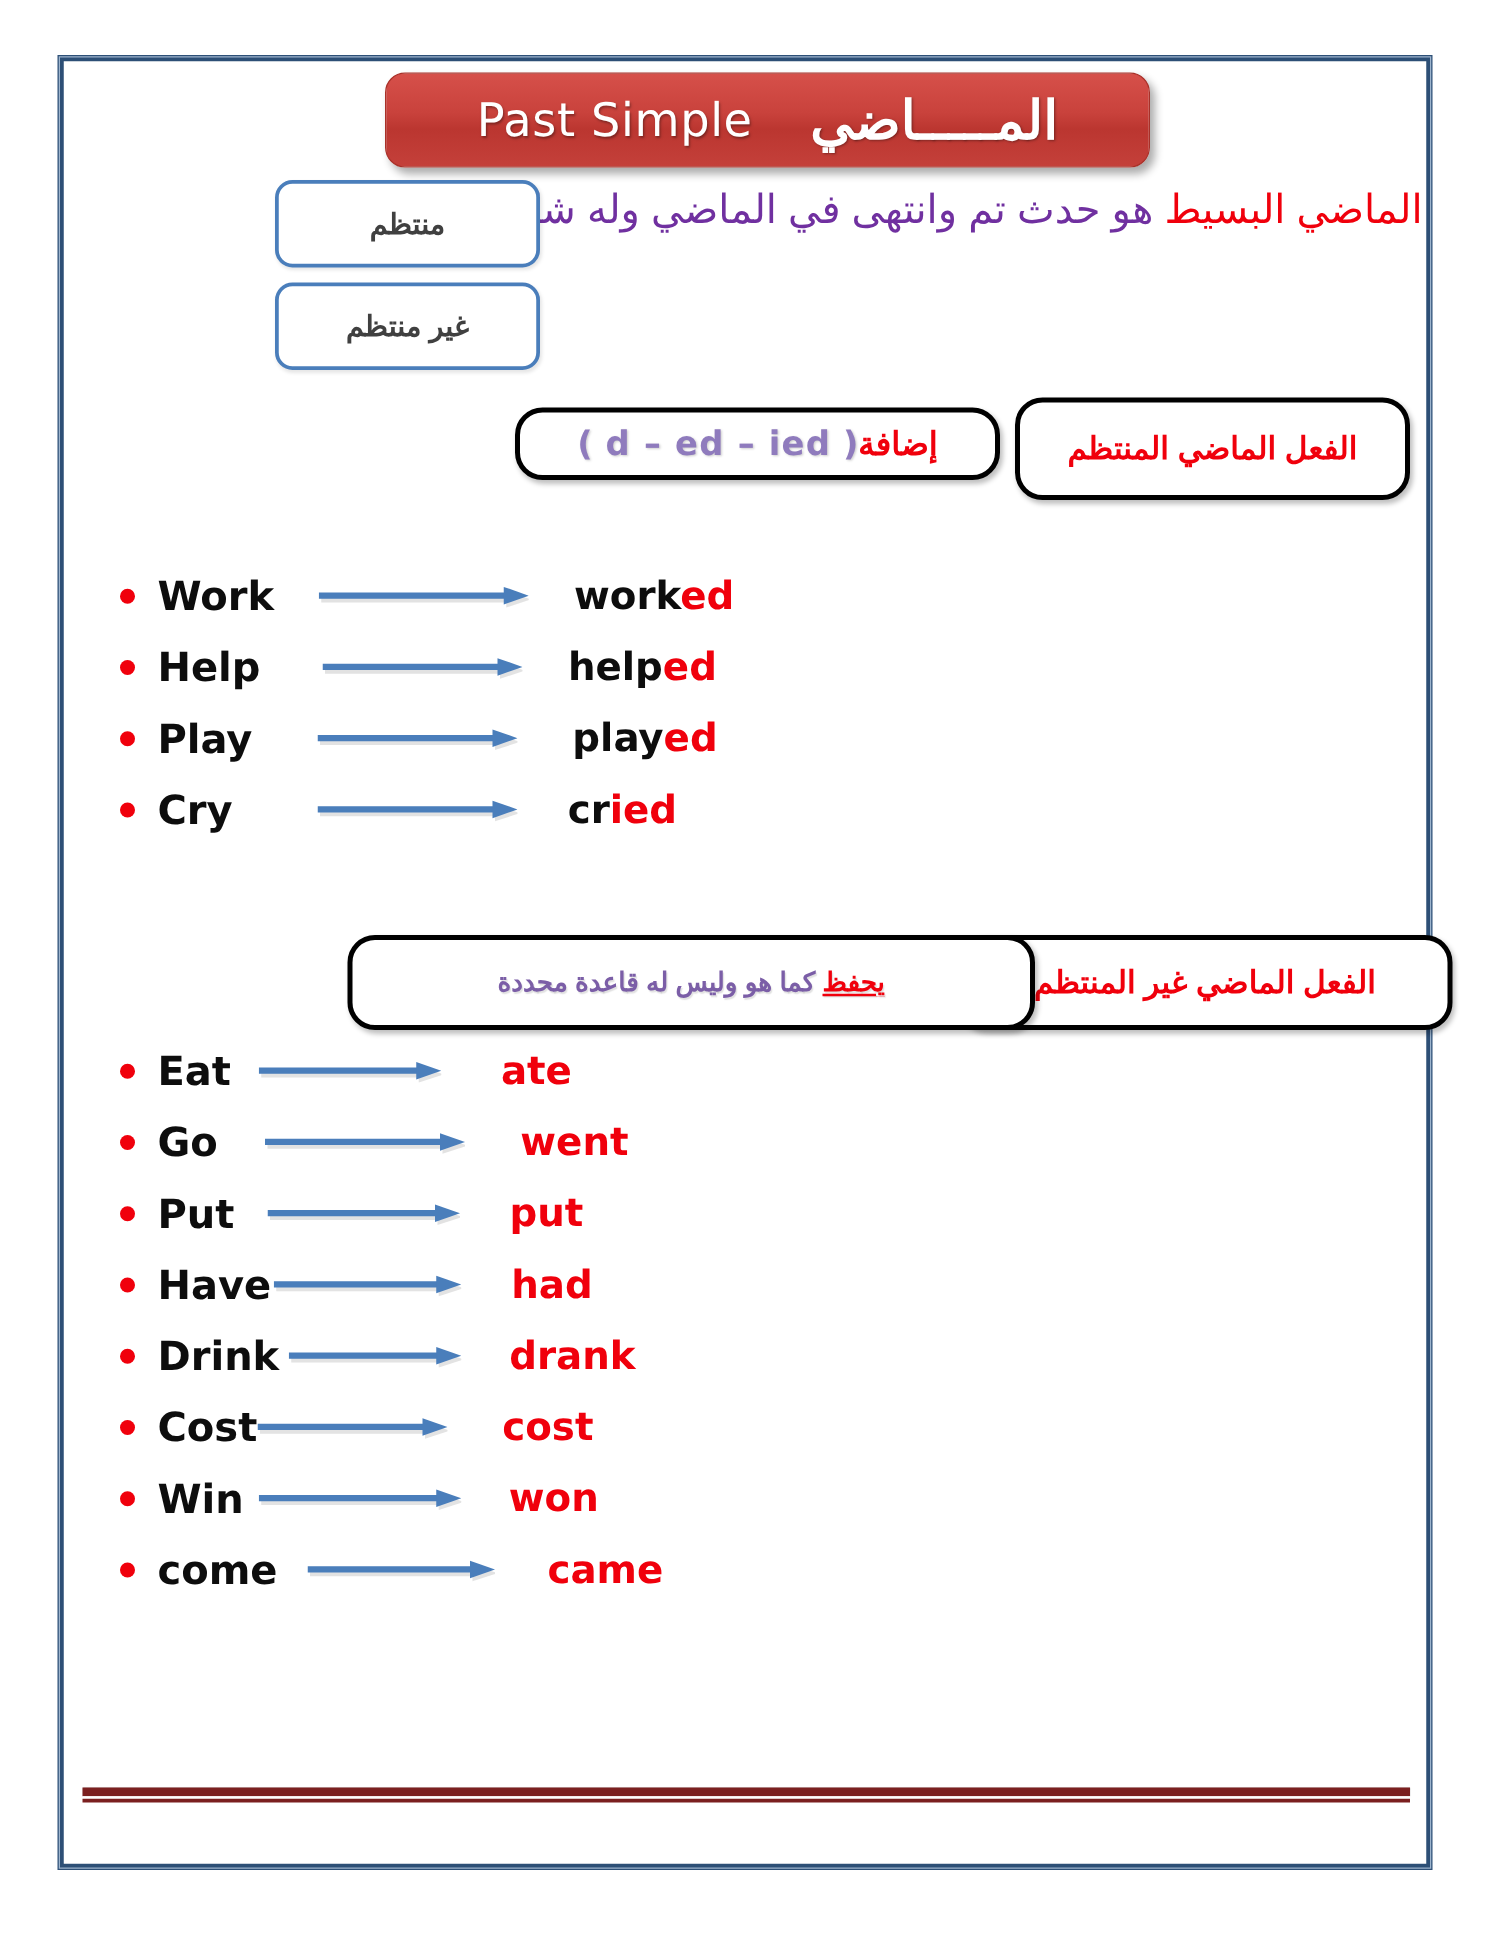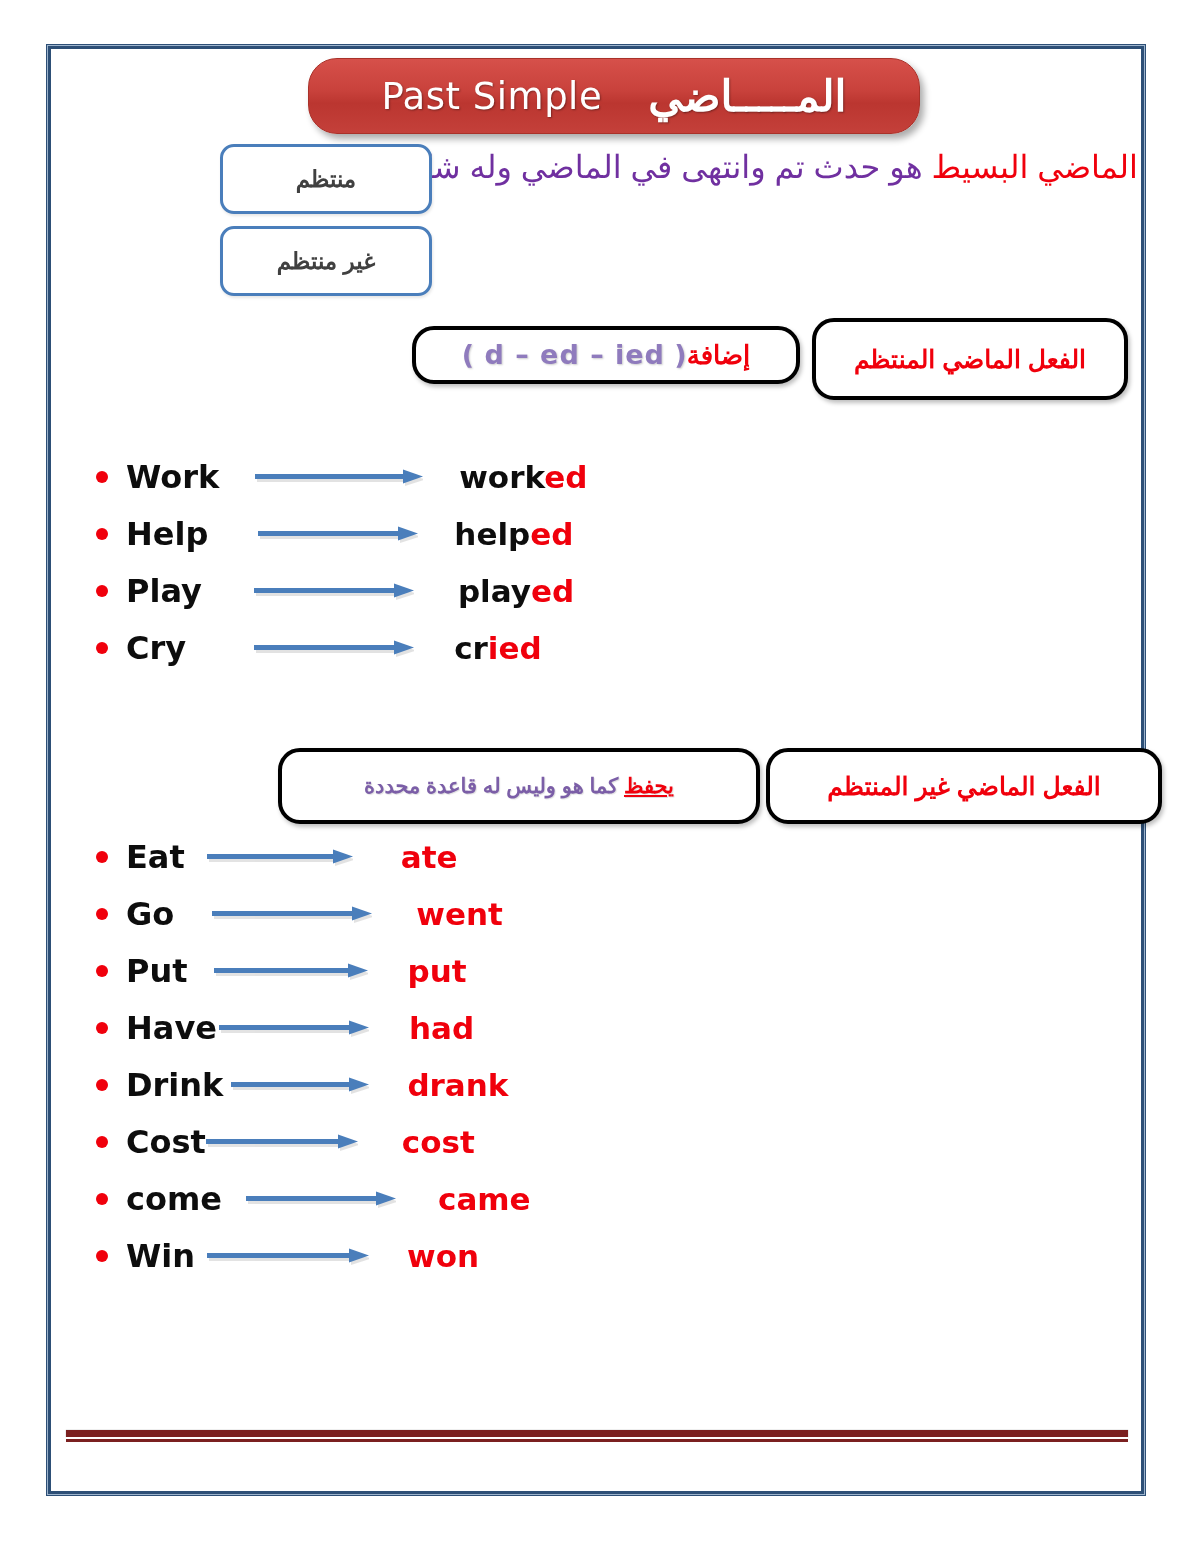--- a/index.html
+++ b/index.html
@@ -37,21 +37,21 @@
     pointer-events: none;
   }
 
   
   #title-banner {
     position: absolute;
     left: 308px;
     top: 58px;
     width: 612px;
     height: 76px;
-    border-radius: 29px;
+    border-radius: 16px;
     background: linear-gradient(180deg, #d6504a 0%, #c9423c 42%, #bb3630 60%, #c4403a 100%);
     box-shadow: 4px 5px 7px rgba(0,0,0,0.33);
     border: 1px solid #a93129;
     box-sizing: border-box;
     display: flex;
     align-items: center;
     justify-content: center;
     gap: 46px;
   }
   #title-banner .t-en {
@@ -119,21 +119,21 @@
   .black-box .ar-red {
     color: #f0000c;
     font-size: 25px;
     font-weight: bold;
     direction: rtl;
   }
 
   #hdr-regular-title  { left: 812px; top: 318px; width: 316px; height: 82px; justify-content: center; }
   #hdr-regular-rule   { left: 412px; top: 326px; width: 388px; height: 58px; }
   #hdr-irregular-title{ left: 766px; top: 748px; width: 396px; height: 76px; }
-  #hdr-irregular-rule { left: 278px; top: 748px; width: 482px; height: 76px; }
+  #hdr-irregular-rule { left: 278px; top: 748px; width: 550px; height: 76px; }
 
   #hdr-regular-rule .rule-inner {
     direction: rtl;
     white-space: nowrap;
     font-size: 26px;
     font-weight: bold;
   }
   #hdr-regular-rule .suffixes {
     font-family: "DejaVu Sans", sans-serif;
     font-size: 27px;
@@ -380,43 +380,43 @@
           <rect x="0" y="8" width="136" height="5" fill="#9a9a9a"></rect>
           <polygon points="132,4 152,10.5 132,17" fill="#9a9a9a"></polygon>
         </g>
         <rect x="0" y="8" width="136" height="5" fill="#4a7ebb"></rect>
         <polygon points="132,3.5 152,10.5 132,17.5" fill="#4a7ebb"></polygon>
       </svg>
       <span class="past all-red" style="margin-left: 44px;">cost</span>
     </div>
     <div class="verb-row">
       <span class="bullet"></span>
+      <span class="base" style="margin-right: 12px;">Win</span>
+      <svg width="162" height="22" viewBox="0 0 162 22" class="arrow">
+        <g transform="translate(2,3)" opacity="0.28">
+          <rect x="0" y="8" width="146" height="5" fill="#9a9a9a"></rect>
+          <polygon points="142,4 162,10.5 142,17" fill="#9a9a9a"></polygon>
+        </g>
+        <rect x="0" y="8" width="146" height="5" fill="#4a7ebb"></rect>
+        <polygon points="142,3.5 162,10.5 142,17.5" fill="#4a7ebb"></polygon>
+      </svg>
+      <span class="past all-red" style="margin-left: 38px;">won</span>
+    </div>
+    <div class="verb-row">
+      <span class="bullet"></span>
       <span class="base" style="margin-right: 24px;">come</span>
       <svg width="150" height="22" viewBox="0 0 150 22" class="arrow">
         <g transform="translate(2,3)" opacity="0.28">
           <rect x="0" y="8" width="134" height="5" fill="#9a9a9a"></rect>
           <polygon points="130,4 150,10.5 130,17" fill="#9a9a9a"></polygon>
         </g>
         <rect x="0" y="8" width="134" height="5" fill="#4a7ebb"></rect>
         <polygon points="130,3.5 150,10.5 130,17.5" fill="#4a7ebb"></polygon>
       </svg>
       <span class="past all-red" style="margin-left: 42px;">came</span>
-    </div>
-    <div class="verb-row">
-      <span class="bullet"></span>
-      <span class="base" style="margin-right: 12px;">Win</span>
-      <svg width="162" height="22" viewBox="0 0 162 22" class="arrow">
-        <g transform="translate(2,3)" opacity="0.28">
-          <rect x="0" y="8" width="146" height="5" fill="#9a9a9a"></rect>
-          <polygon points="142,4 162,10.5 142,17" fill="#9a9a9a"></polygon>
-        </g>
-        <rect x="0" y="8" width="146" height="5" fill="#4a7ebb"></rect>
-        <polygon points="142,3.5 162,10.5 142,17.5" fill="#4a7ebb"></polygon>
-      </svg>
-      <span class="past all-red" style="margin-left: 38px;">won</span>
     </div>
   </div>
 
 <div id="footer-rule">
   <div class="bar-thick"></div>
   <div class="bar-gap"></div>
   <div class="bar-thin"></div>
 </div>
 
 </body></html>

